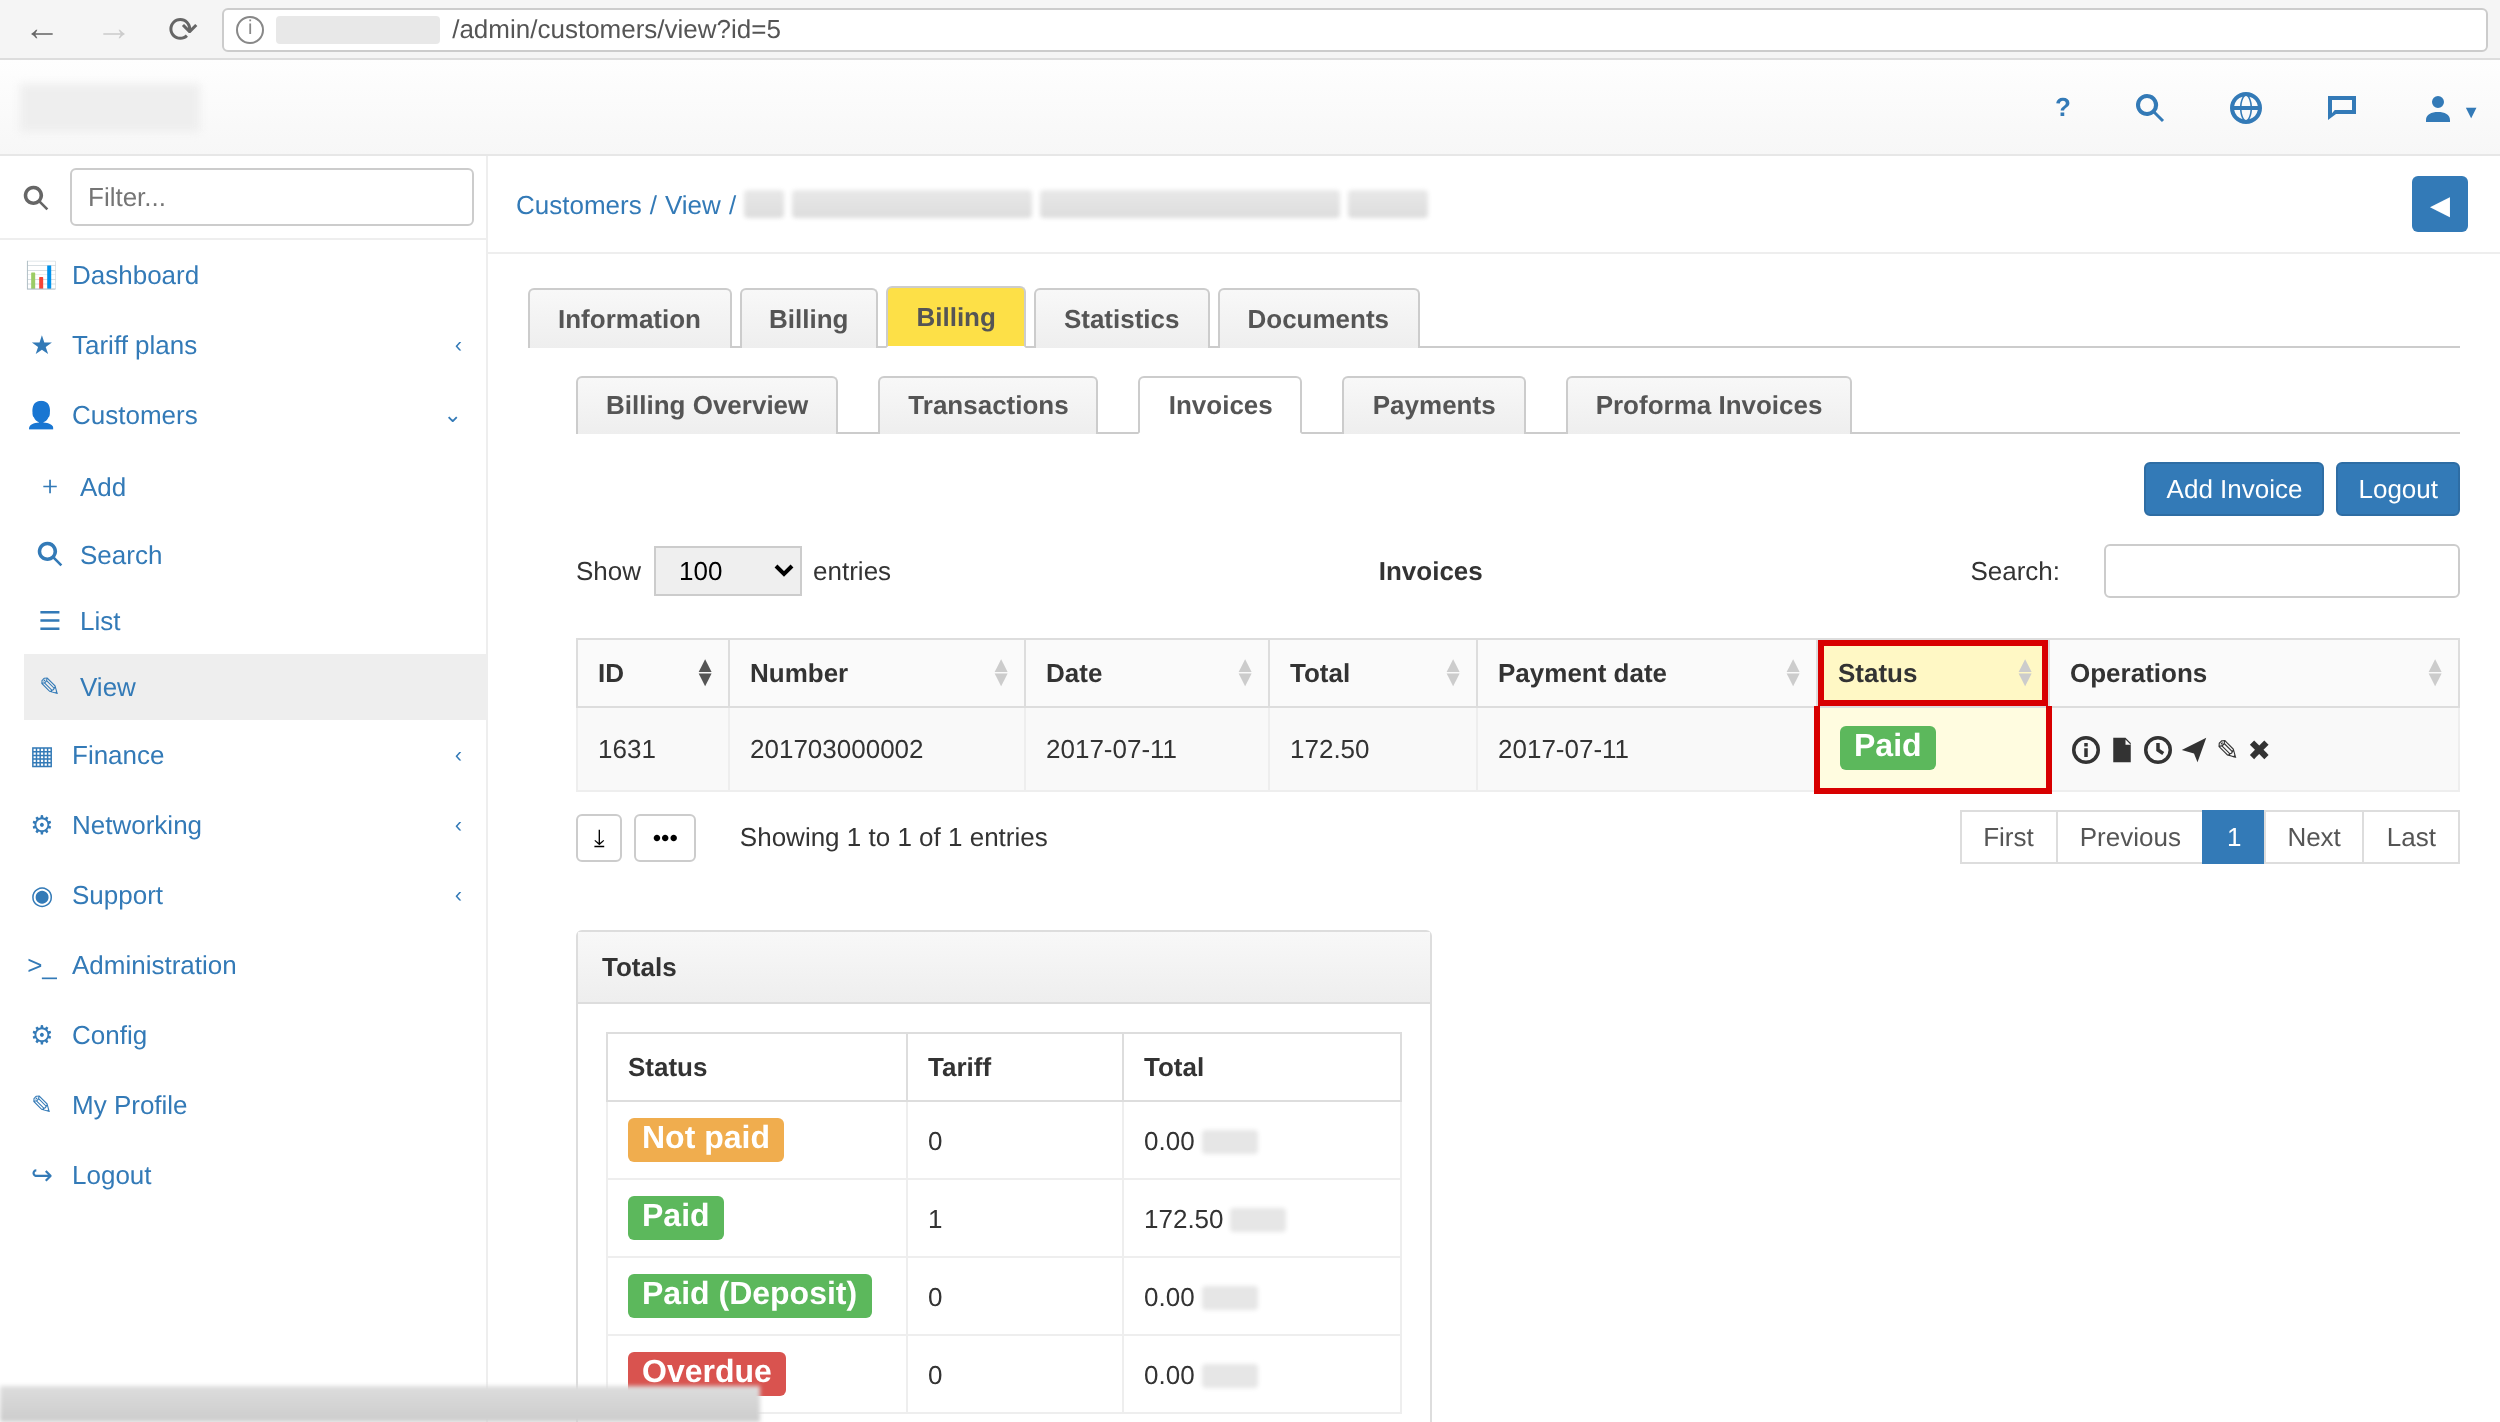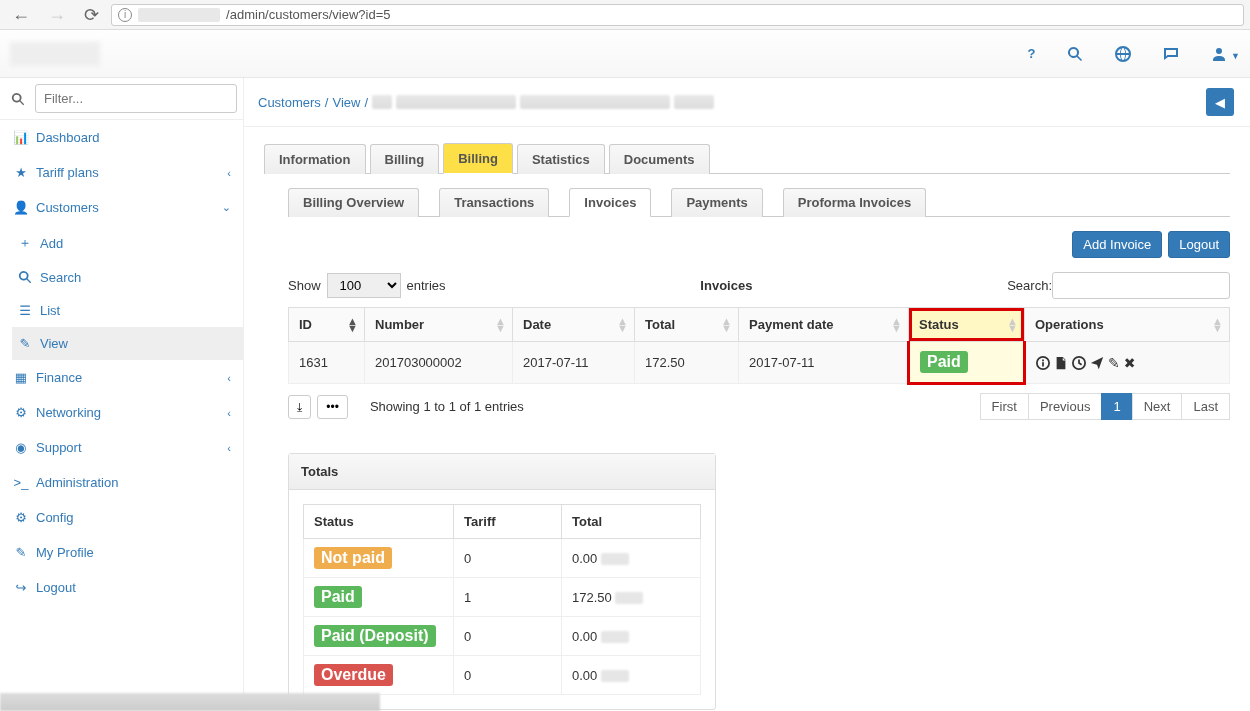--- a/index.html
+++ b/index.html
@@ -54,25 +54,25 @@
 .sub-tabs { display: flex; gap: 20px; padding: 14px 0 0 44px; }
 .sub-tab { background: linear-gradient(#f8f8f8,#eee); border: 1px solid #ccc; border-bottom: none; border-radius: 3px 3px 0 0; padding: 6px 14px; color: #555; font-weight: bold; font-size: 13px; cursor: pointer; }
 .sub-tab.active { background: #fff; border-bottom: 1px solid #fff; position: relative; z-index: 2; }
 .sub-tab-underline { border-bottom: 1px solid #ccc; margin-top: -1px; margin-left: 44px; margin-right: 20px; }
 
 
 .content-pad { padding: 14px 20px 10px 44px; }
 .action-bar { display: flex; justify-content: flex-end; gap: 6px; margin-bottom: 14px; }
 .btn-primary { background: #337ab7; color: #fff; border: 1px solid #2e6da4; border-radius: 3px; padding: 5px 10px; font-size: 13px; cursor: pointer; }
 
-.table-controls { display: flex; align-items: center; justify-content: space-between; margin-bottom: 8px; }
+.table-controls { display: flex; align-items: center; justify-content: space-between; margin-bottom: 20px; }
 .show-entries { display: flex; align-items: center; gap: 6px; }
 .show-entries select { padding: 3px 22px 3px 8px; border: 1px solid #ccc; font-size: 13px; }
 .center-title { font-weight: bold; color: #333; }
-.search-box { display: flex; align-items: center; gap: 0; }
+.search-box { display: flex; align-items: center; gap: 22px; }
 .search-box input { padding: 5px 8px; border: 1px solid #ccc; border-radius: 3px; width: 178px; }
 
 table.data-table { width: 100%; border-collapse: collapse; border: 1px solid #ddd; }
 .data-table th { background: #fafafa; border: 1px solid #ddd; padding: 9px 10px; text-align: left; font-weight: bold; color: #333; position: relative; }
 .data-table th .sort-icon { position: absolute; right: 6px; top: 50%; transform: translateY(-50%); color: #ccc; font-size: 11px; line-height: 7px; }
 .data-table th .sort-icon.active-asc { color: #555; }
 .data-table td { border: 1px solid #eee; padding: 9px 10px; background: #f9f9f9; }
 th.highlight-col { background: #fff8c5 !important; box-shadow: inset 0 0 0 3px #d80000; }
 td.highlight-col { background: #fffce0 !important; border-left: 3px solid #d80000; border-right: 3px solid #d80000; }
 td.highlight-col.last { border-bottom: 3px solid #d80000; }

